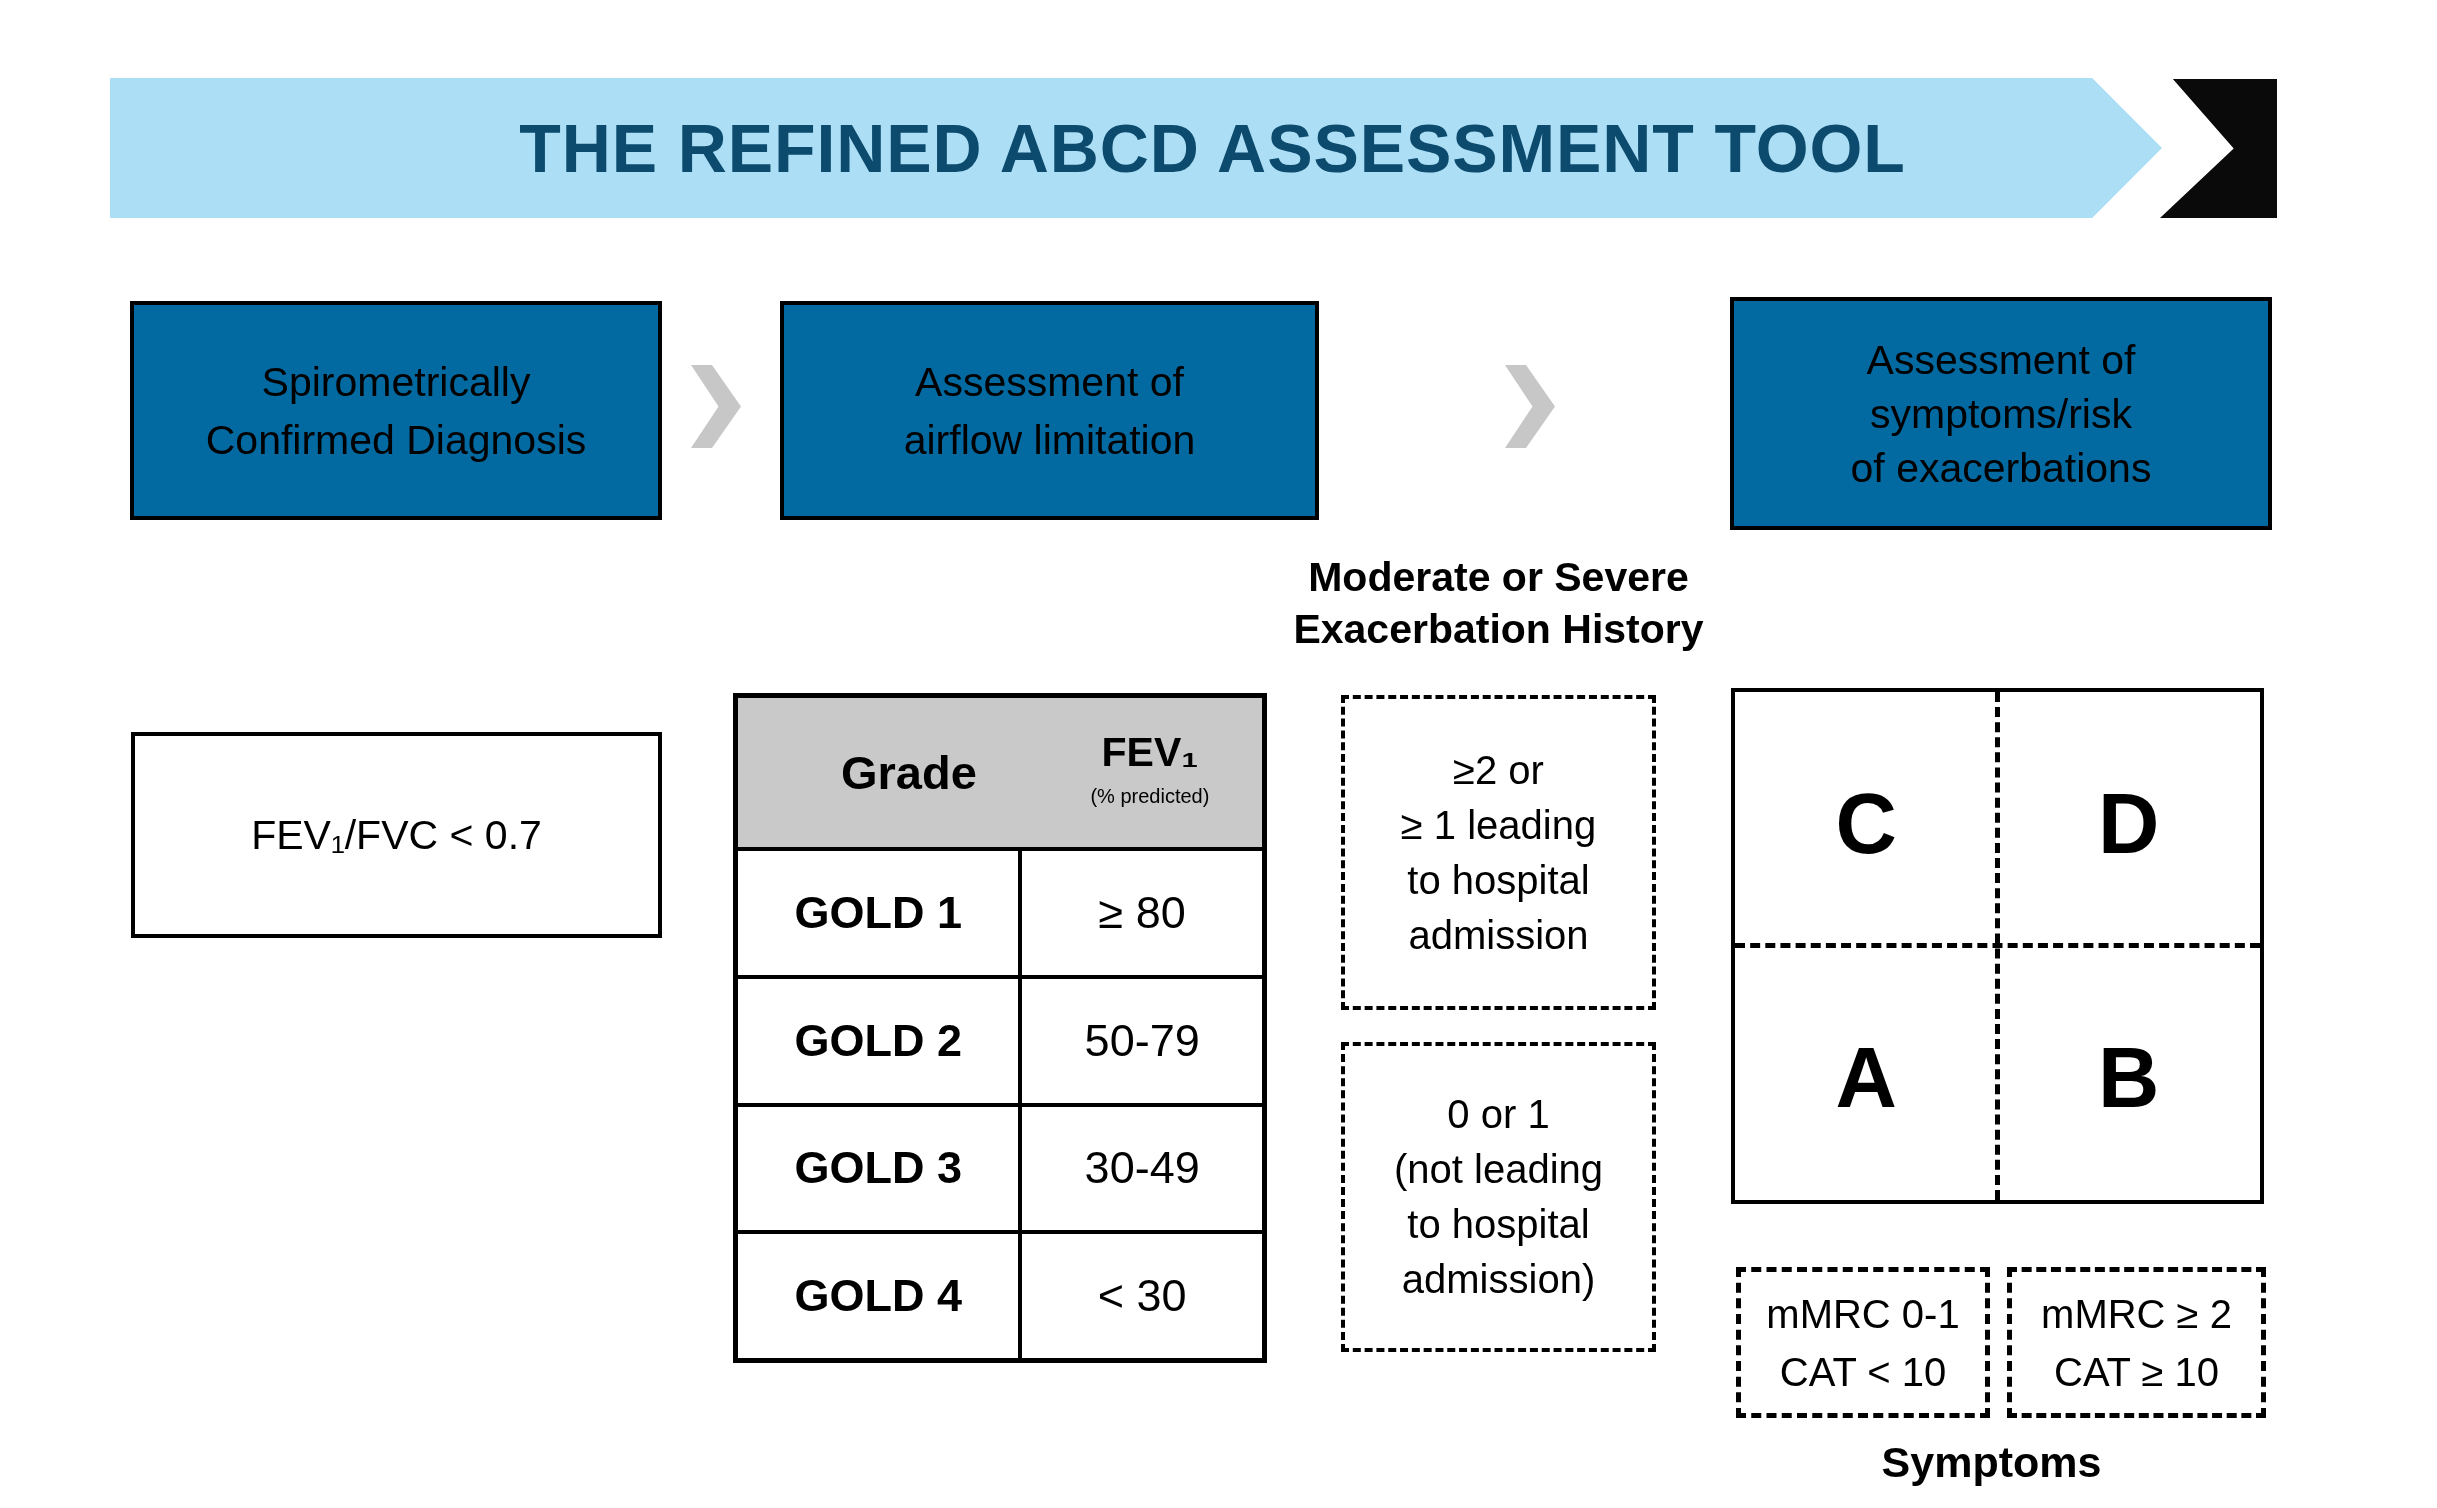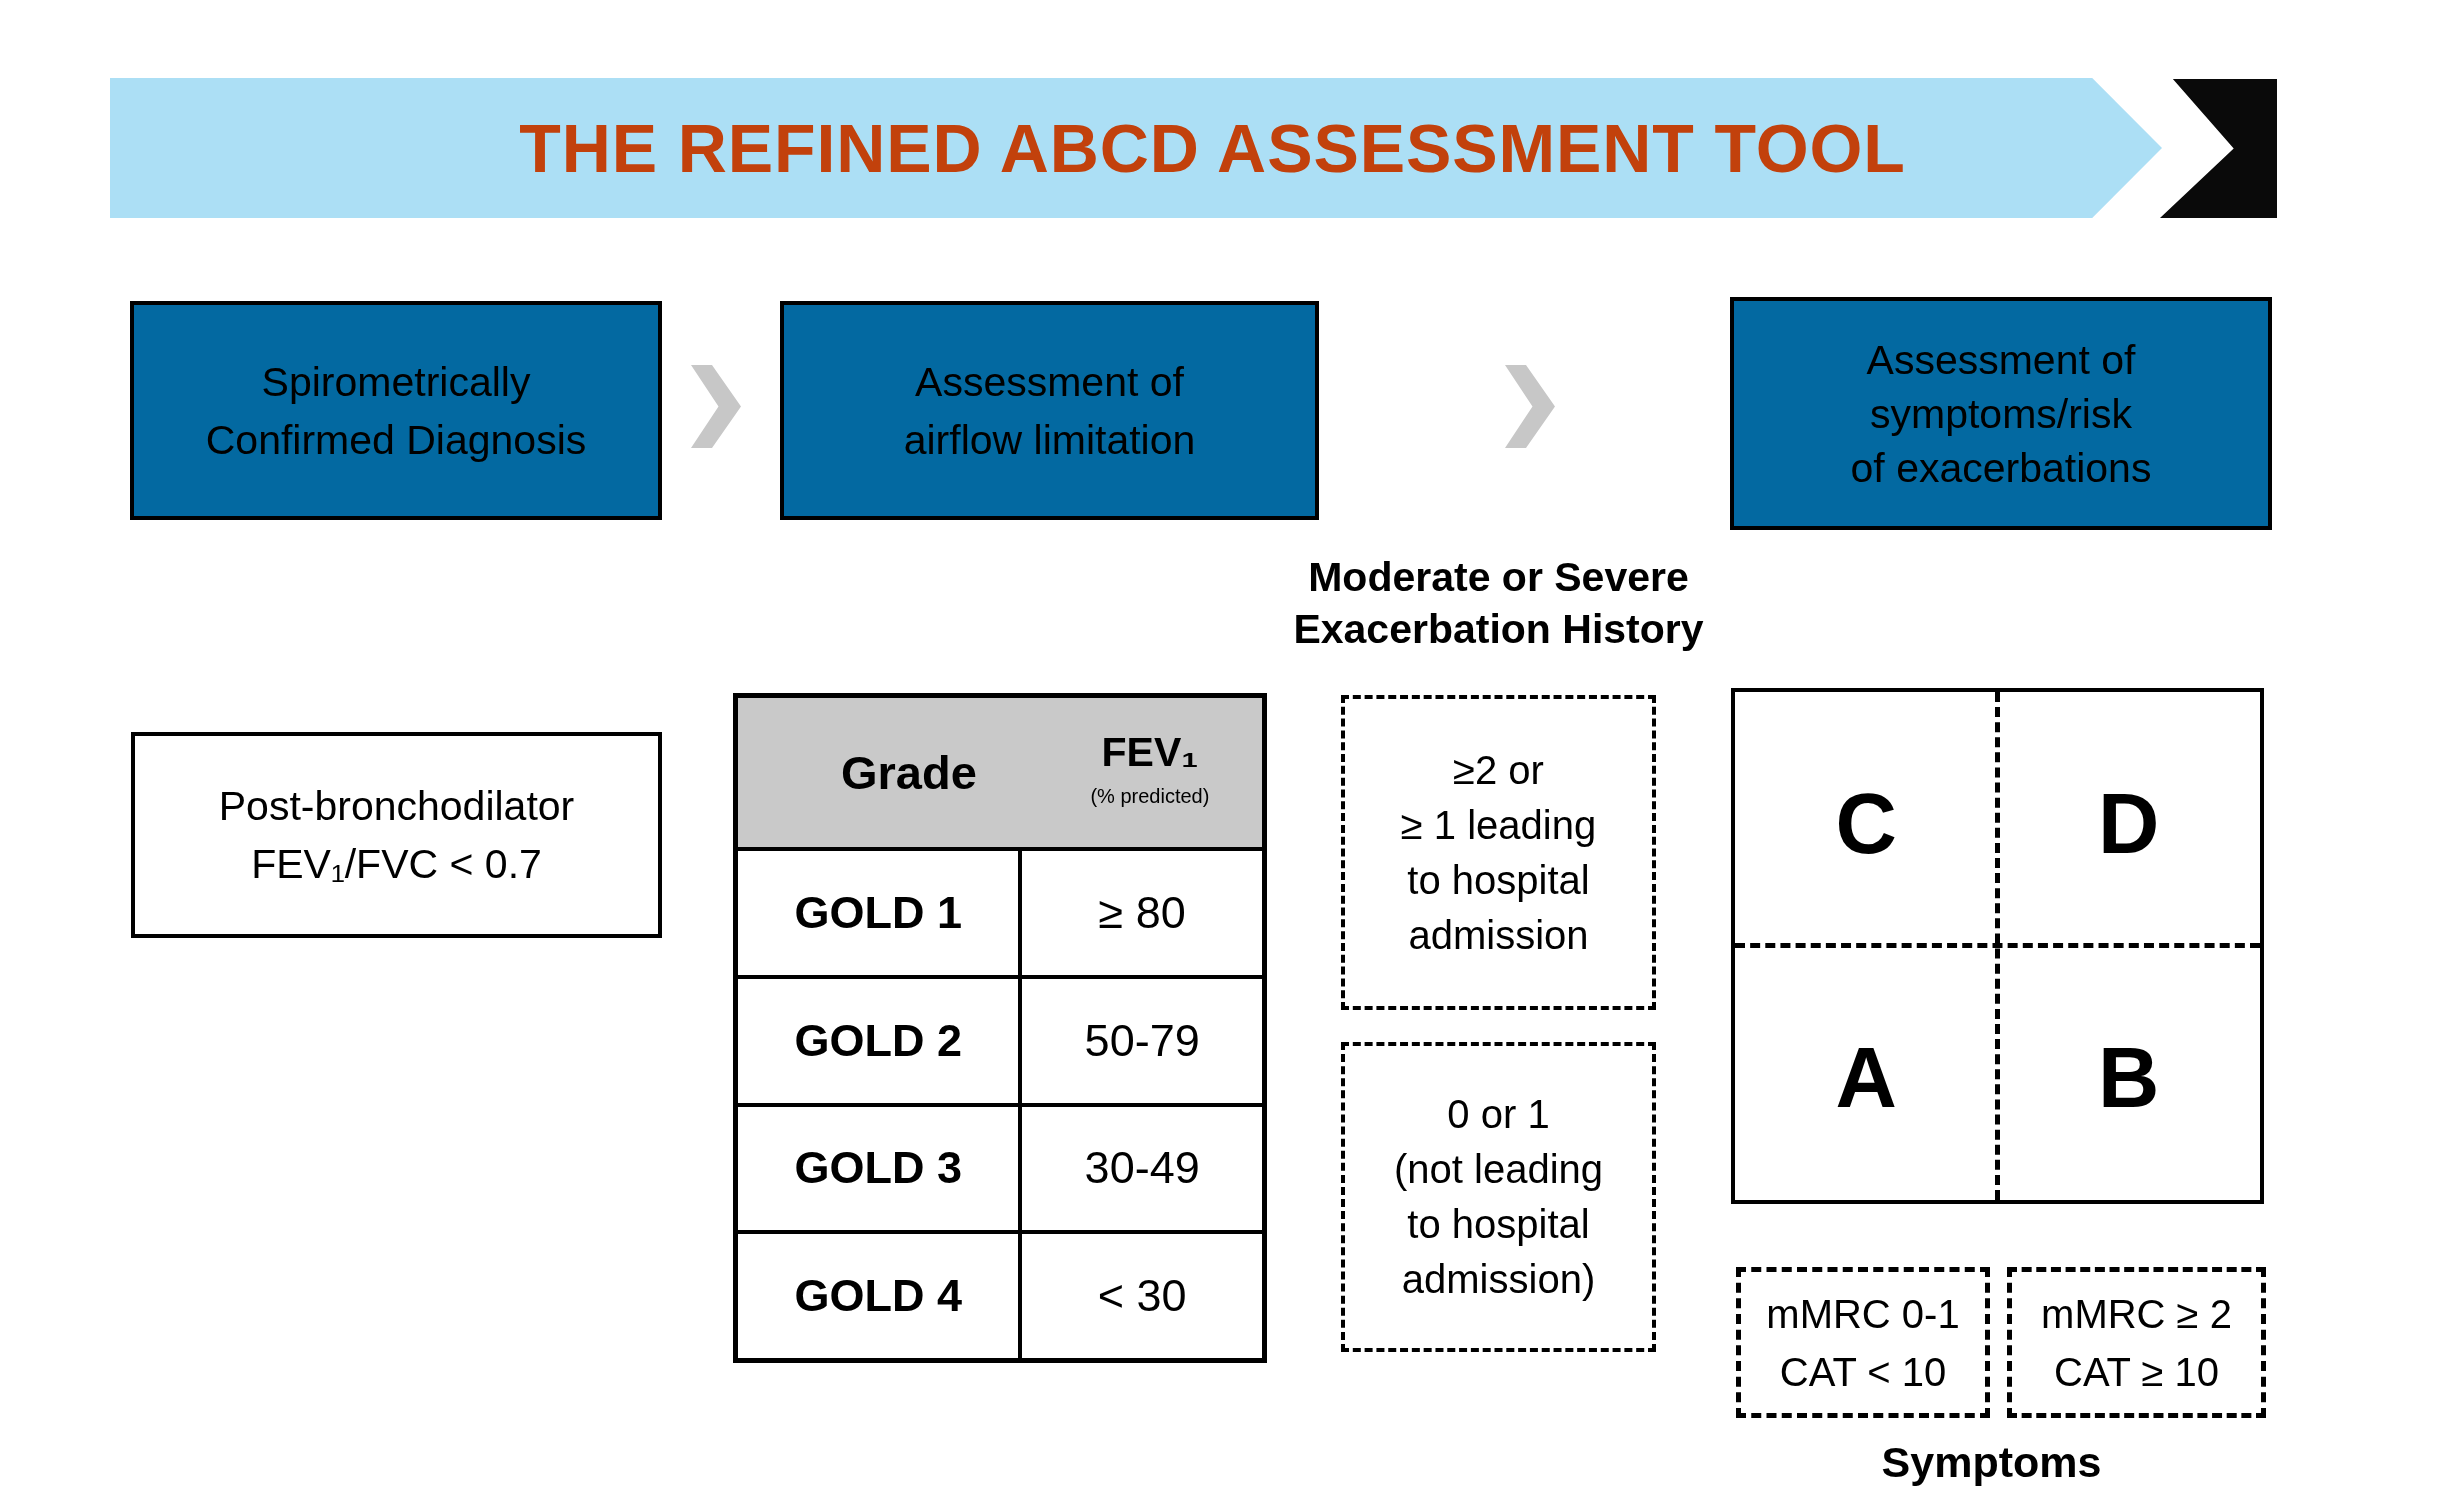--- a/index.html
+++ b/index.html
@@ -8,21 +8,21 @@
     font-family:"Liberation Sans","DejaVu Sans",sans-serif;color:#000;
   }
   
   .banner-shape{
     position:absolute;left:110px;top:78px;width:2052px;height:140px;
     background:#acdff5;
     clip-path:polygon(0 0,96.6% 0,100% 50%,96.6% 100%,0 100%);
     display:flex;align-items:center;justify-content:center;
   }
   .banner-title{
-    font-size:68px;font-weight:800;letter-spacing:0.9px;color:#c2410c;
+    font-size:68px;font-weight:800;letter-spacing:0.9px;color:#0c4a6e;
     padding-left:153px;white-space:nowrap;
   }
   .banner-arrow{
     position:absolute;left:2160px;top:79px;width:117px;height:139px;background:#0a0a0a;
     clip-path:polygon(11% 0,100% 0,100% 100%,0 100%,63% 50%);
   }
   
   .flow-box{
     position:absolute;border:4.5px solid #000;background:#0369a1;
     display:flex;flex-direction:column;align-items:center;justify-content:center;
@@ -128,21 +128,20 @@
     <div>airflow limitation</div>
   </div>
   <div class="chev chev2"></div>
   <div class="flow-box box-step3">
     <div>Assessment of</div>
     <div>symptoms/risk</div>
     <div>of exacerbations</div>
   </div>
 
   <div class="post-box">
-    <div>Post-bronchodilator</div>
     <div>FEV₁/FVC &lt; 0.7</div>
   </div>
 
   <div class="gold-table">
     <div class="gt-header">
       <div class="h-grade">Grade</div>
       <div class="h-fev">
         <div class="fev-main">FEV₁</div>
         <div class="fev-sub">(% predicted)</div>
       </div>

